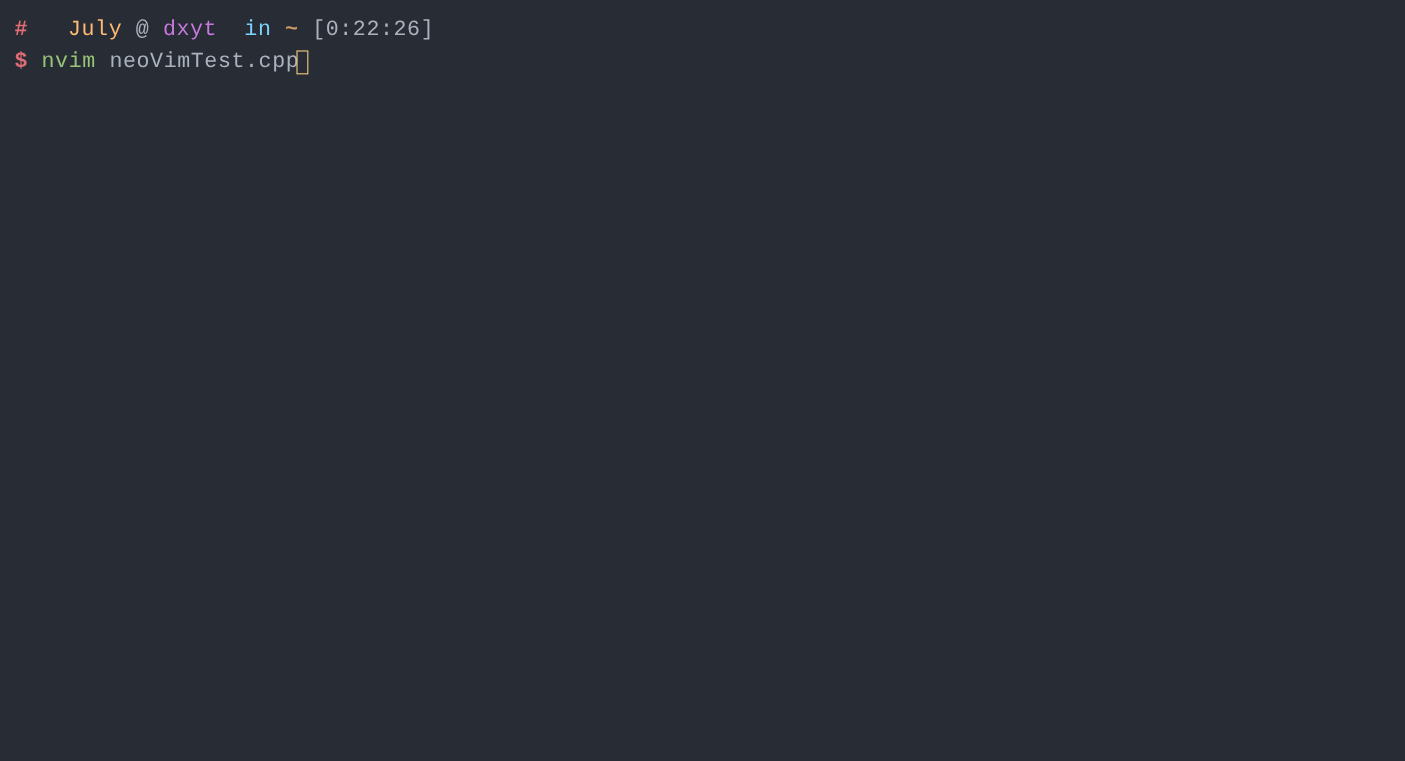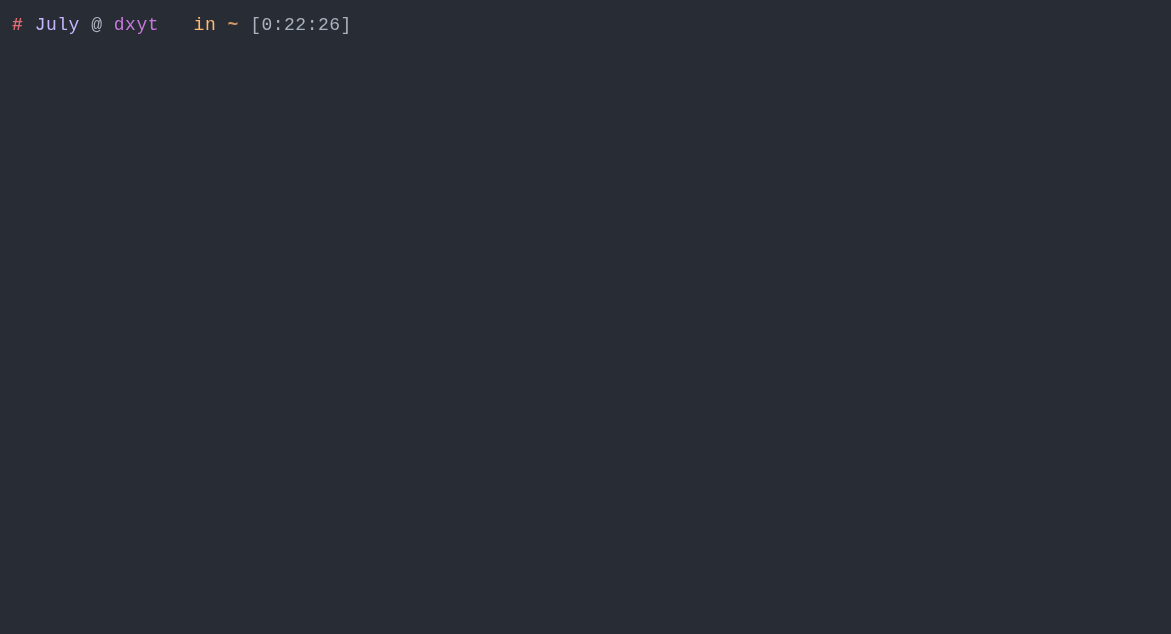--- a/index.html
+++ b/index.html
@@ -19,32 +19,32 @@
     }
     .terminal-line {
       white-space: pre;
       letter-spacing: 0.5px;
     }
     .hash {
       color: #e06c75;
       font-weight: bold;
     }
     .user {
-      color: #c4b5fd;
+      color: #fdba74;
+      margin-left: 22px;
     }
     .at {
       color: #abb2bf;
     }
     .host {
       color: #c678dd;
       font-weight: normal;
     }
     .in-text {
-      color: #fdba74;
-      margin-left: 12px;
+      color: #7dd3fc;
     }
     .tilde {
       color: #d19a66;
       font-weight: bold;
     }
     .time {
       color: #abb2bf;
       text-align: center;
     }
     .dollar {
@@ -64,13 +64,14 @@
       border: 1px solid #e5c07b;
       vertical-align: text-top;
       margin-left: -2px;
     }
   </style>
 </head>
 <body>
 
 <div class="terminal">
   <div class="terminal-line"><span class="hash">#</span> <span class="user">July</span> <span class="at">@</span> <span class="host">dxyt</span>  <span class="in-text">in</span> <span class="tilde">~</span> <span class="time">[0:22:26]</span></div>
+  <div class="terminal-line"><span class="dollar">$</span> <span class="command">nvim</span> <span class="filename">neoVimTest.cpp</span><span class="cursor"></span></div>
 </div>
 
 </body></html>

